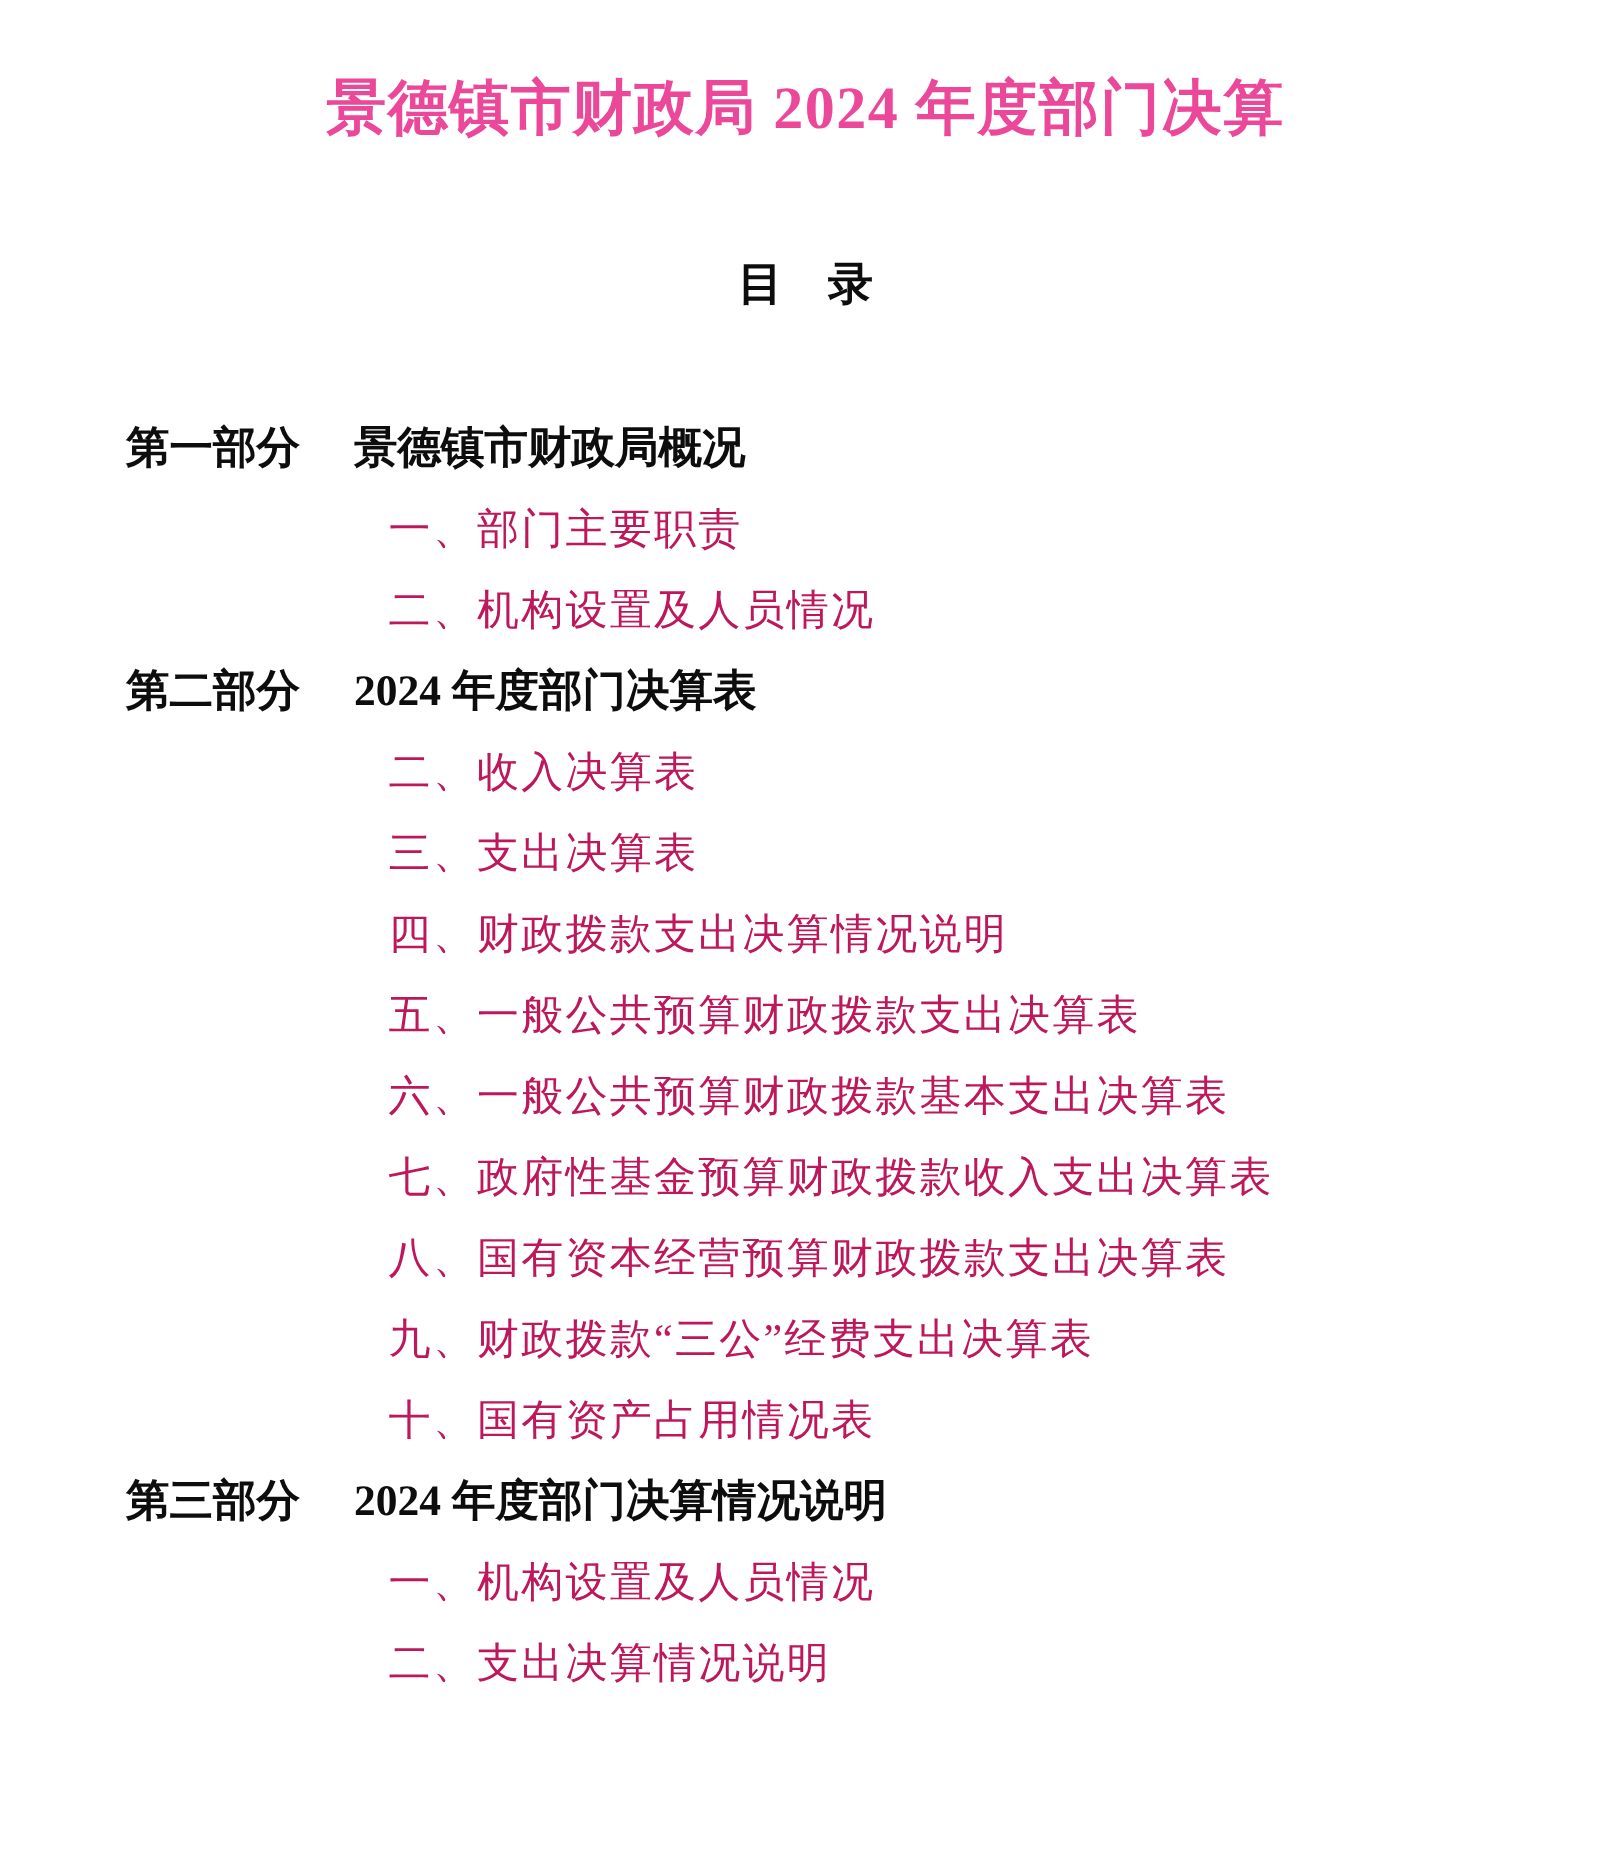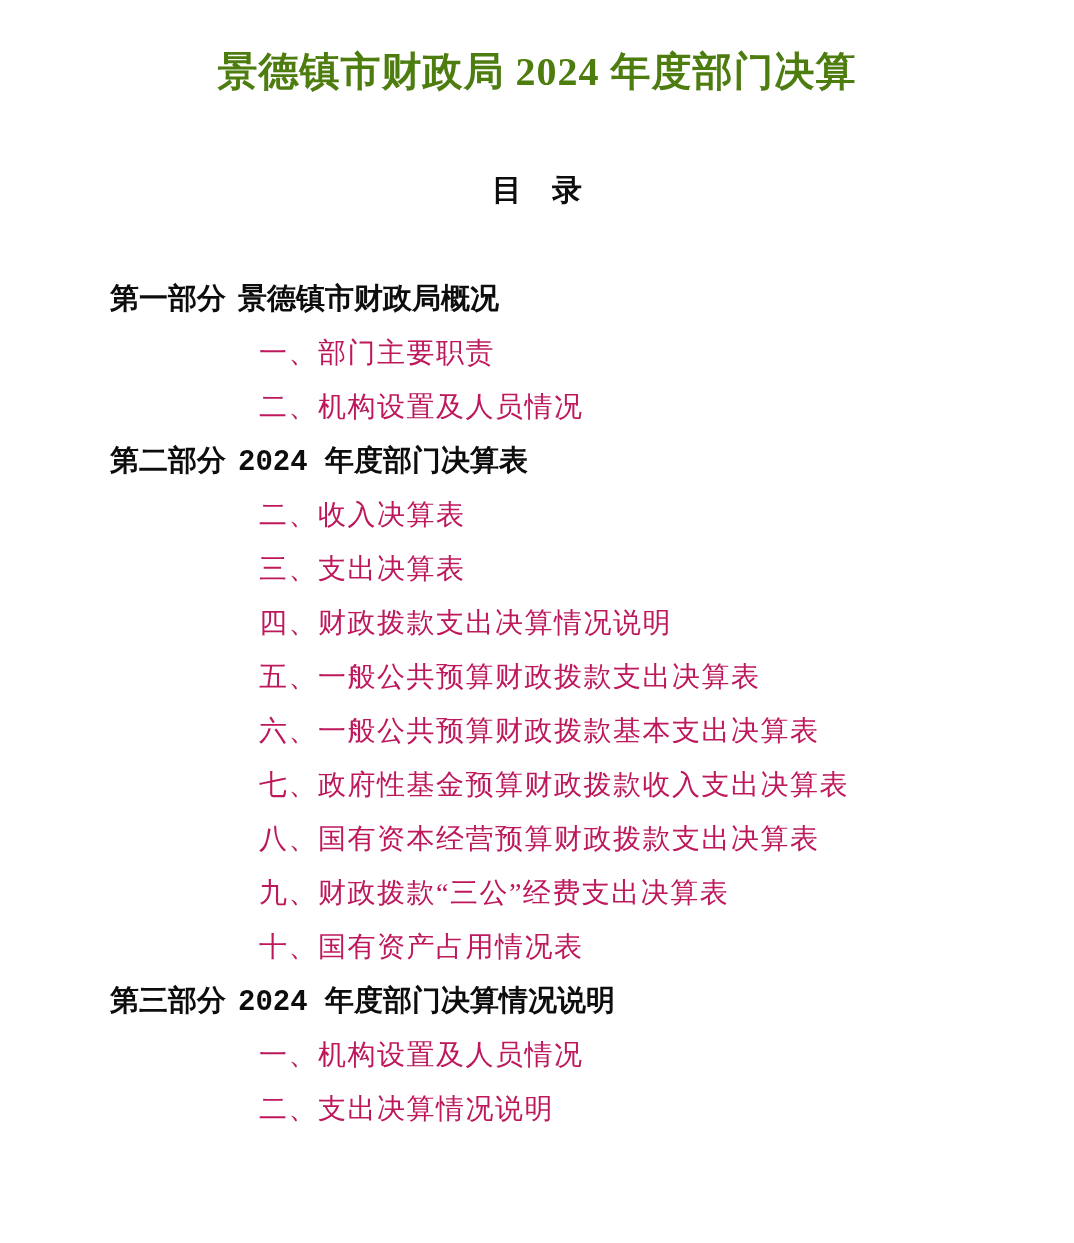--- a/index.html
+++ b/index.html
@@ -22,21 +22,21 @@
   .doc-title {
     position: absolute;
     top: 50px;
     left: 0;
     width: 100%;
     text-align: center;
     font-family: "Liberation Serif", serif;
     font-weight: bold;
     font-size: 40px;
     line-height: 1.1;
-    color: #4d7c0f;
+    color: #ec4899;
     letter-spacing: 1px;
     white-space: pre;
   }
   .toc-heading {
     position: absolute;
     top: 172px;
     left: 0;
     width: 100%;
     text-align: center;
     font-family: Liberation Sans, sans-serif;
@@ -52,29 +52,29 @@
     left: 0;
     width: 100%;
   }
   .toc-row {
     height: 54px;
     display: flex;
     align-items: center;
     white-space: pre;
   }
   .toc-row.section {
-    padding-left: 110px;
+    padding-left: 84px;
     font-family: "Liberation Sans", sans-serif;
     font-weight: bold;
     font-size: 29px;
     color: #0d0d0d;
   }
   .toc-row.section .sec-title {
-    margin-left: 12px;
-    font-family: Liberation Mono, monospace;
+    margin-left: 36px;
+    font-family: Liberation Serif, serif;
     font-weight: bold;
   }
   .toc-row.item {
     padding-left: 259px;
     font-family: "Liberation Serif", serif;
     font-weight: normal;
     font-size: 28px;
     letter-spacing: 1.5px;
     color: #be185d;
   }

